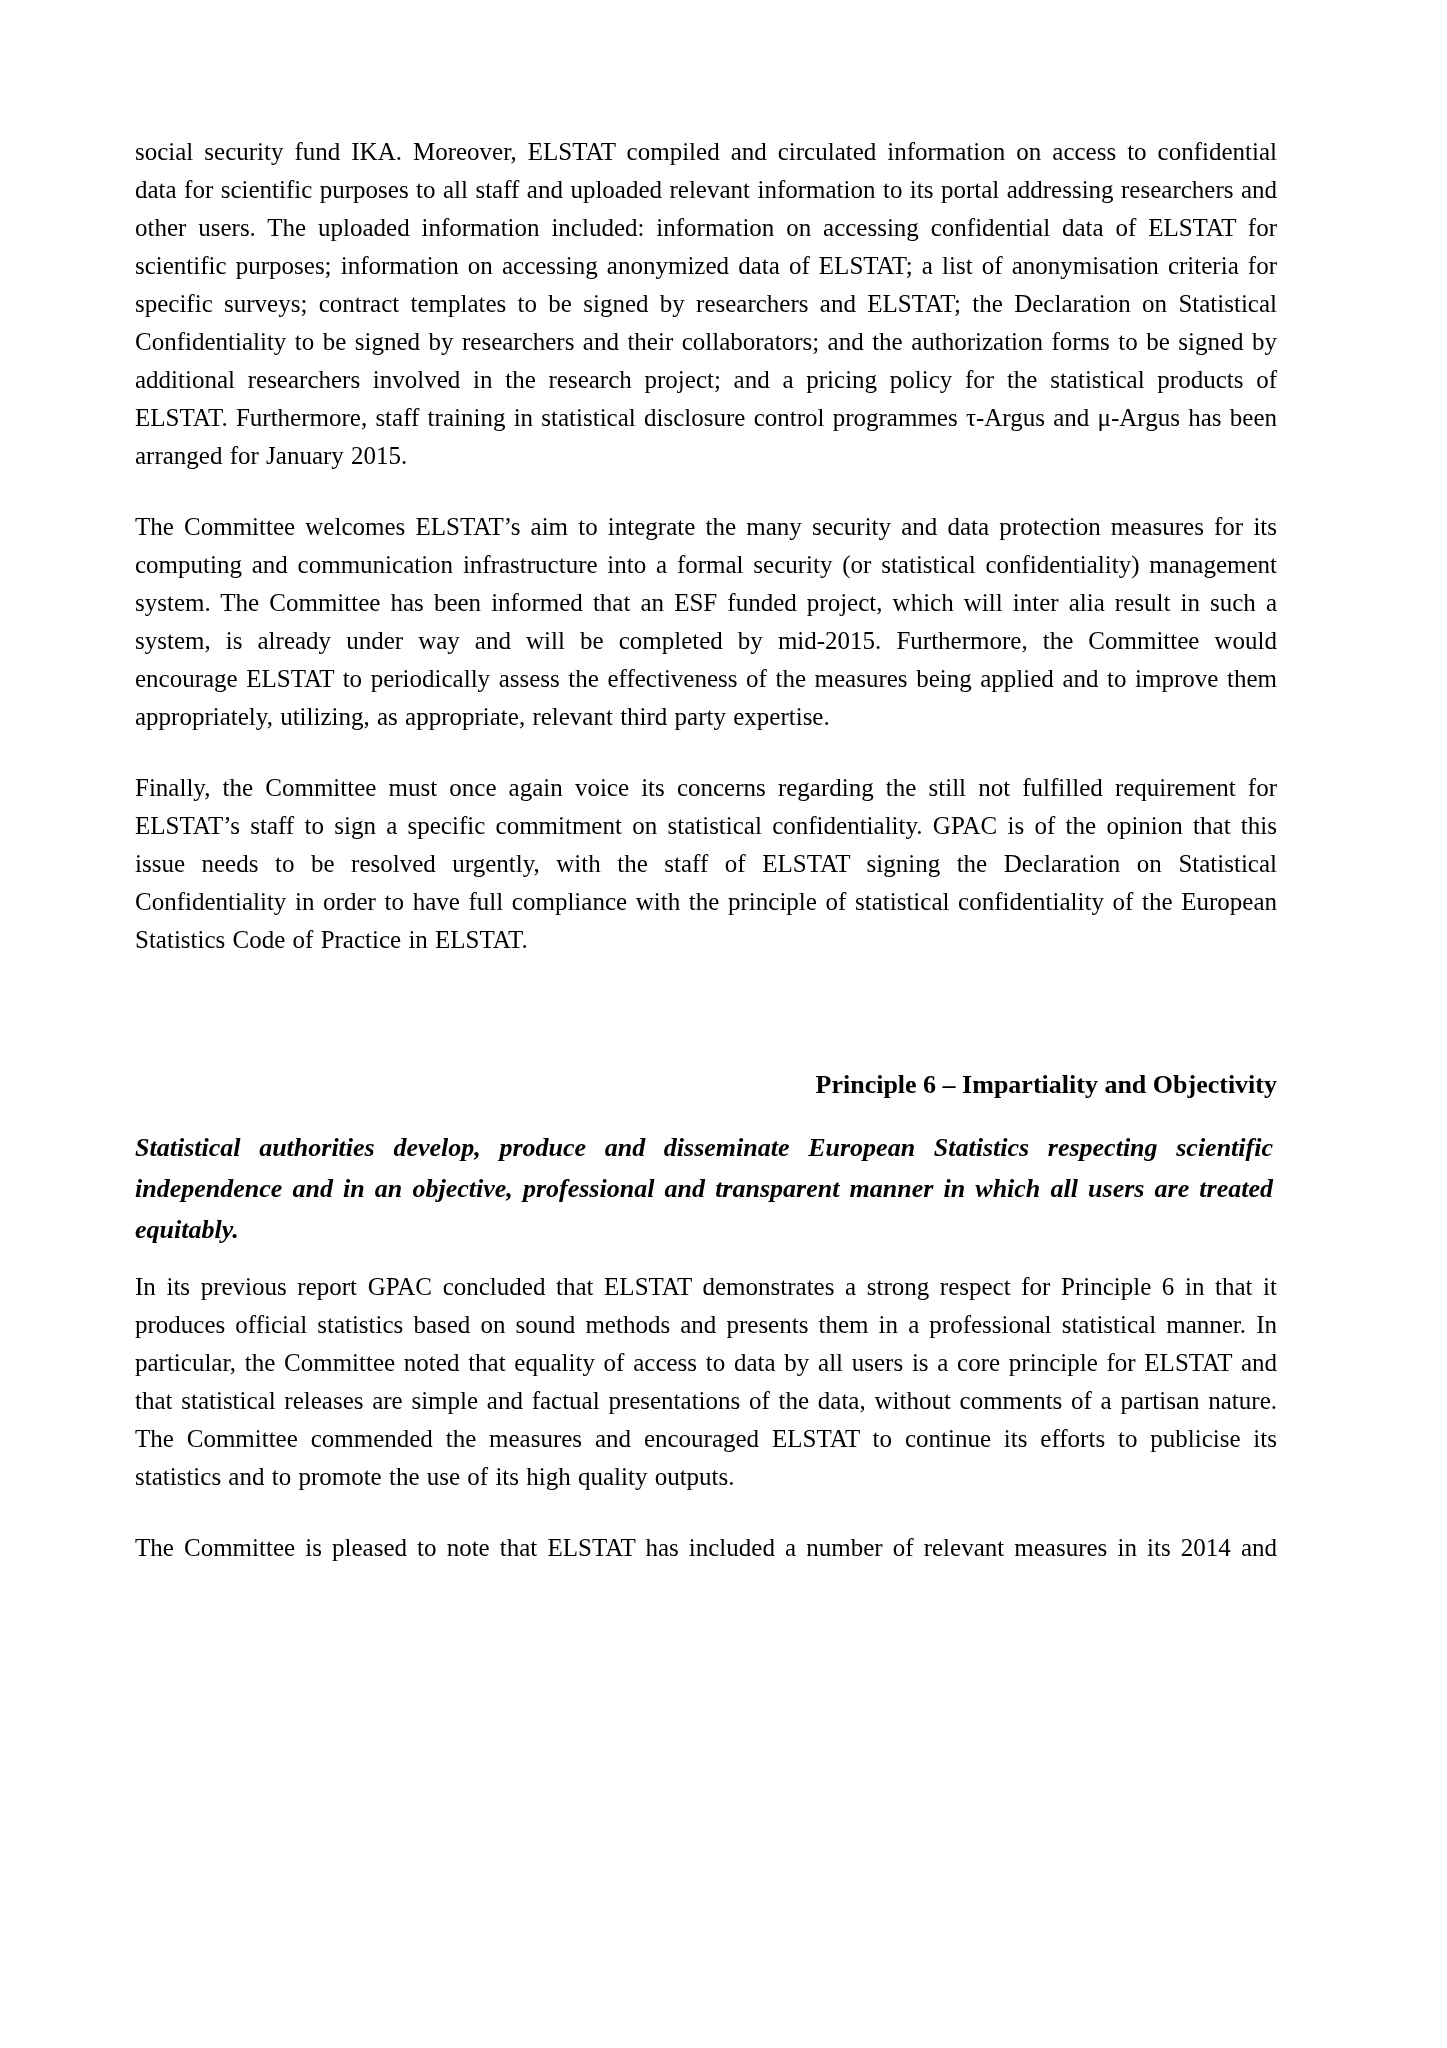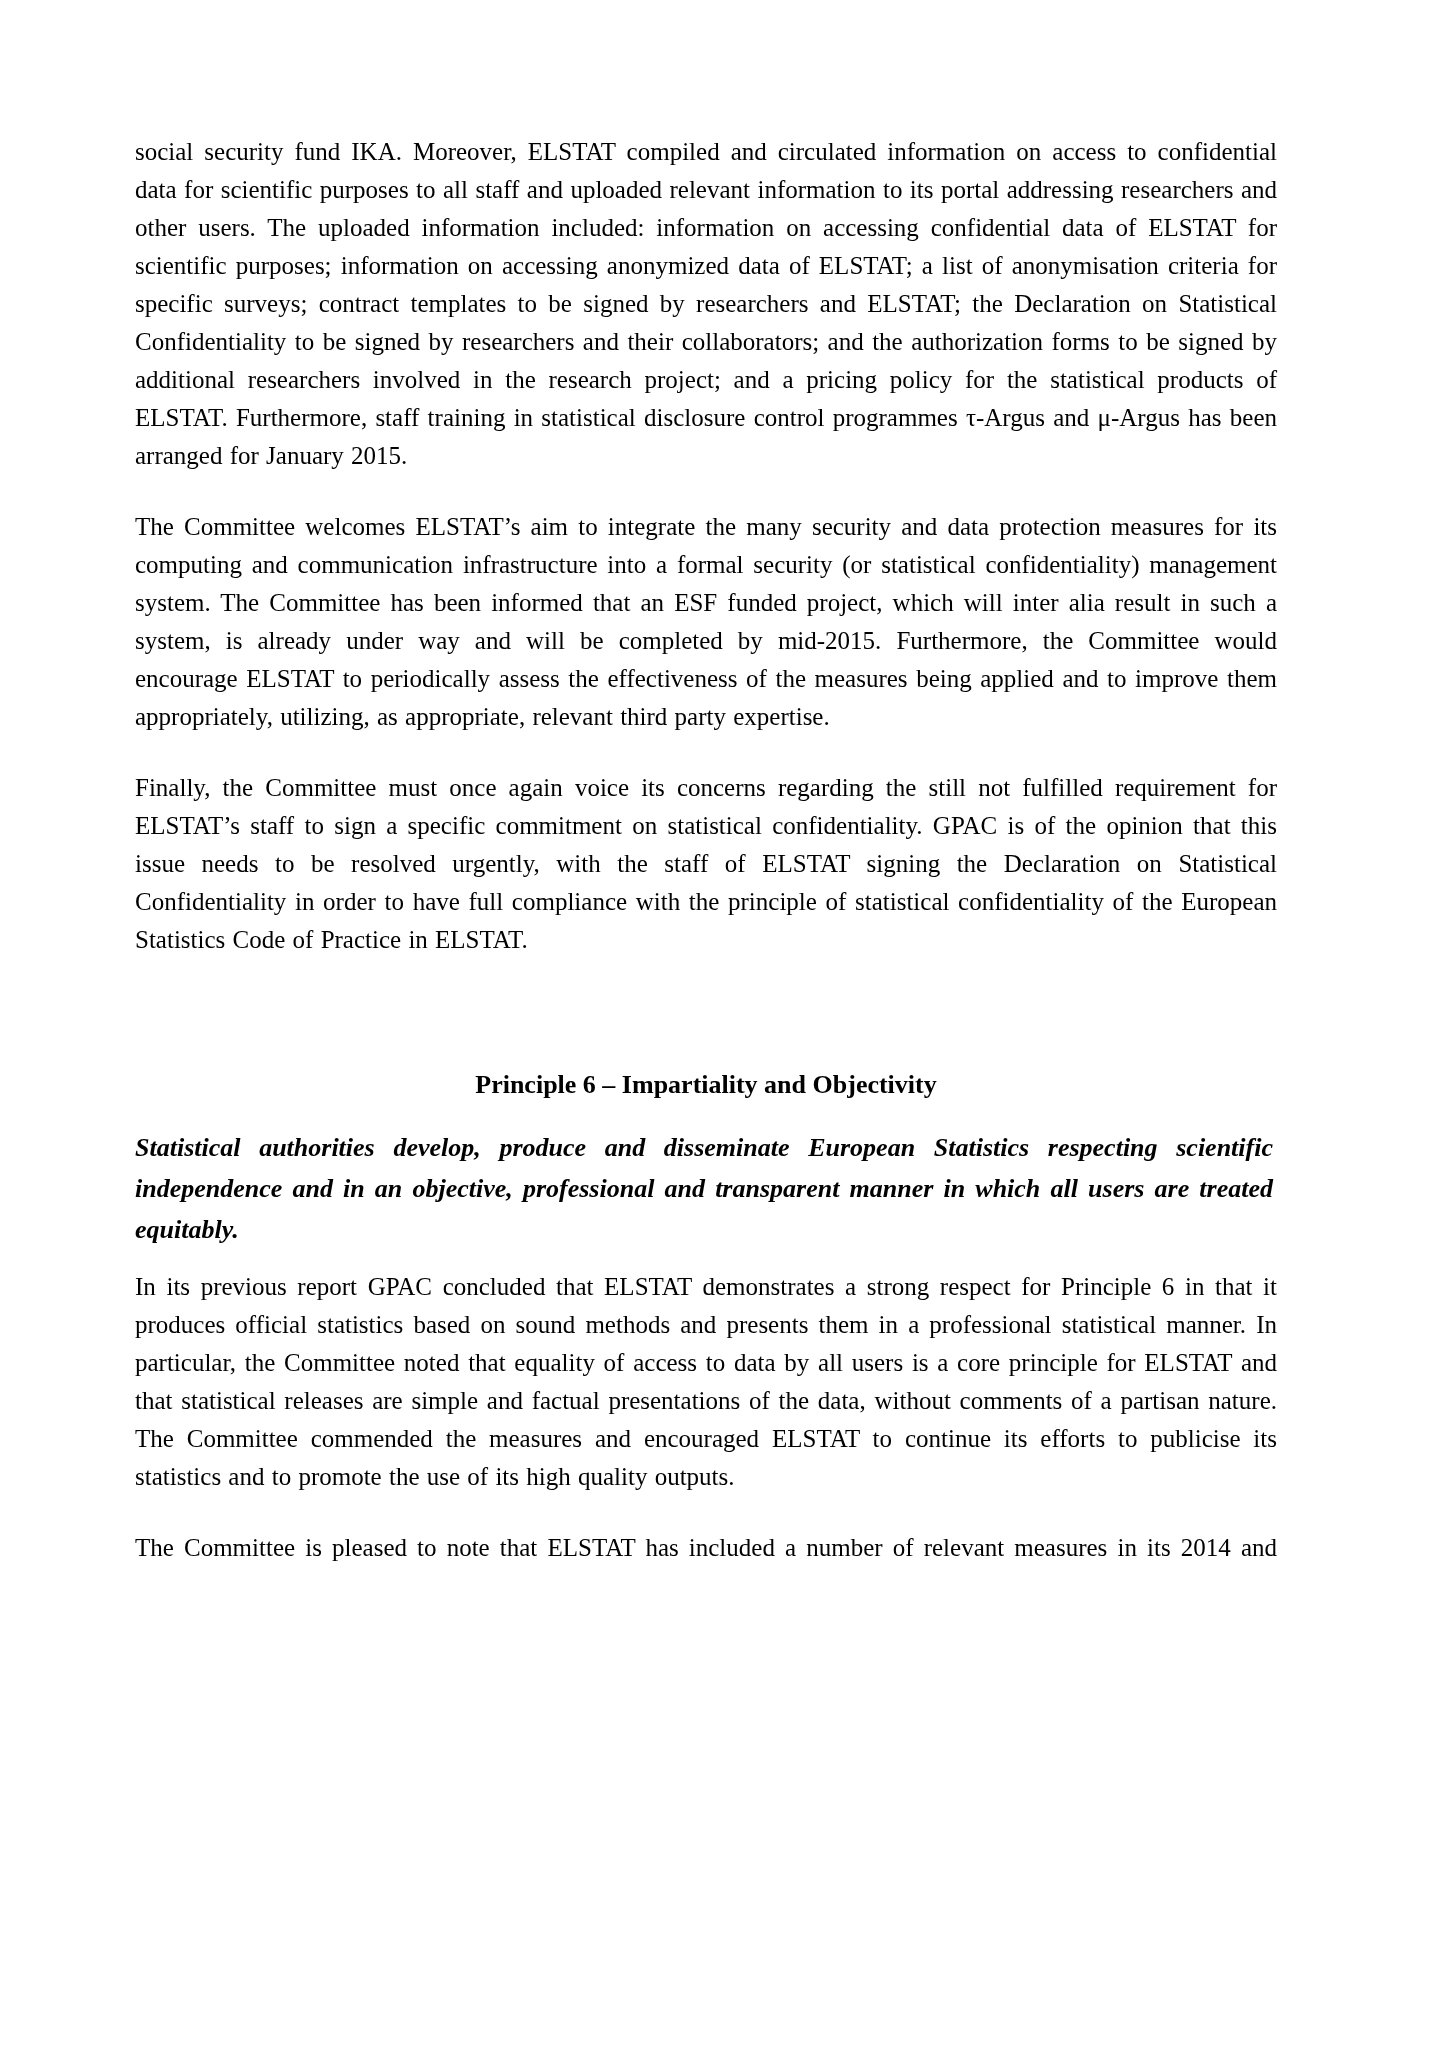--- a/index.html
+++ b/index.html
@@ -28,21 +28,21 @@
     line-height: 38px;
     text-align: justify;
     text-justify: inter-word;
     word-spacing: 1px;
   }
   .section-heading {
     margin: 108px 0 24px 0;
     font-size: 26px;
     line-height: 36px;
     font-weight: bold;
-    text-align: center;
+    text-align: right;
   }
   .principle-statement {
     margin: 0 4px 18px 0;
     font-size: 26px;
     line-height: 41px;
     font-weight: bold;
     font-style: italic;
     text-align: justify;
     text-justify: inter-word;
   }

